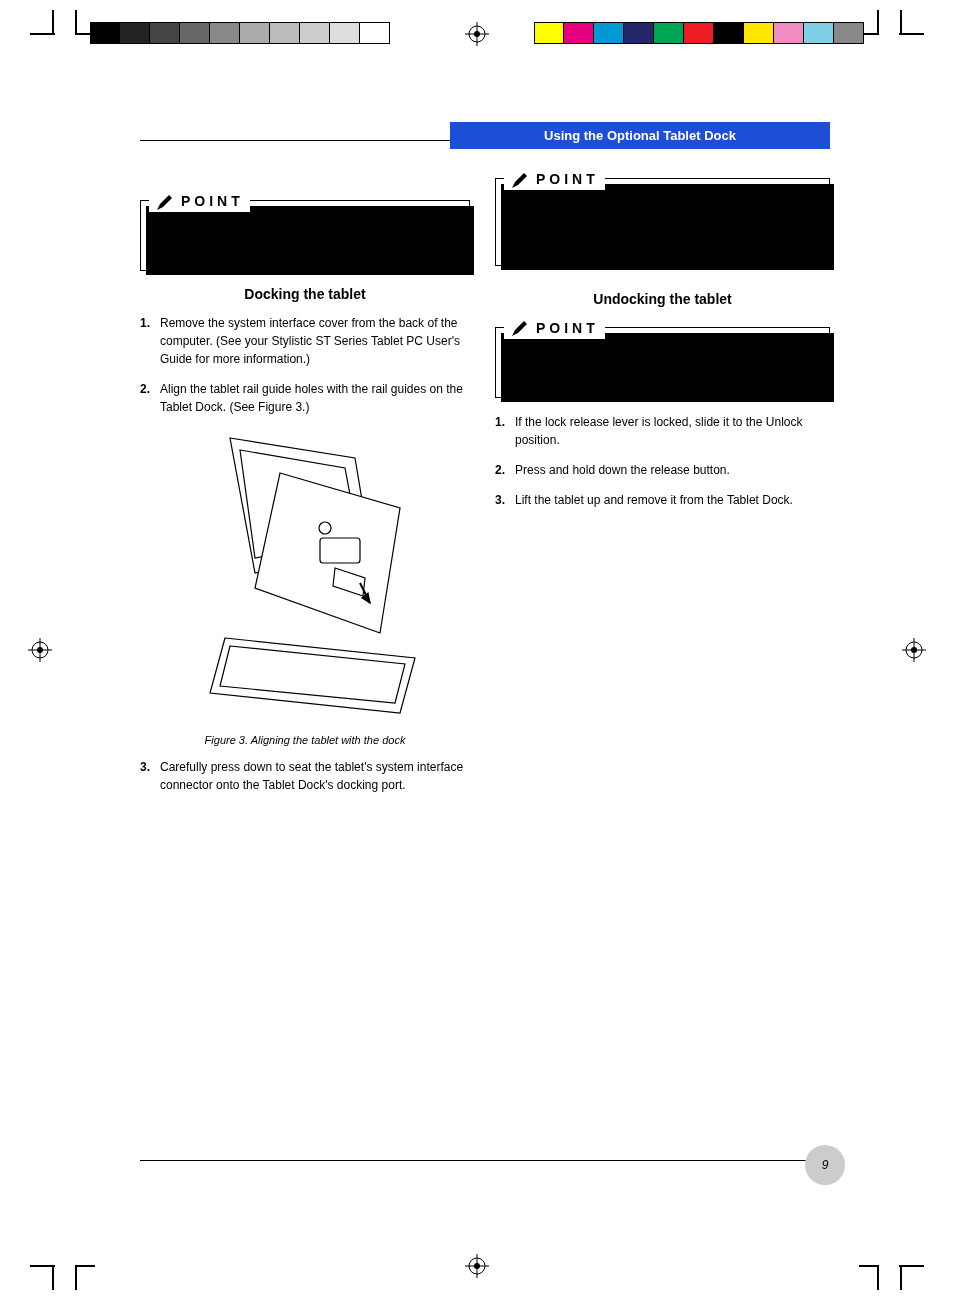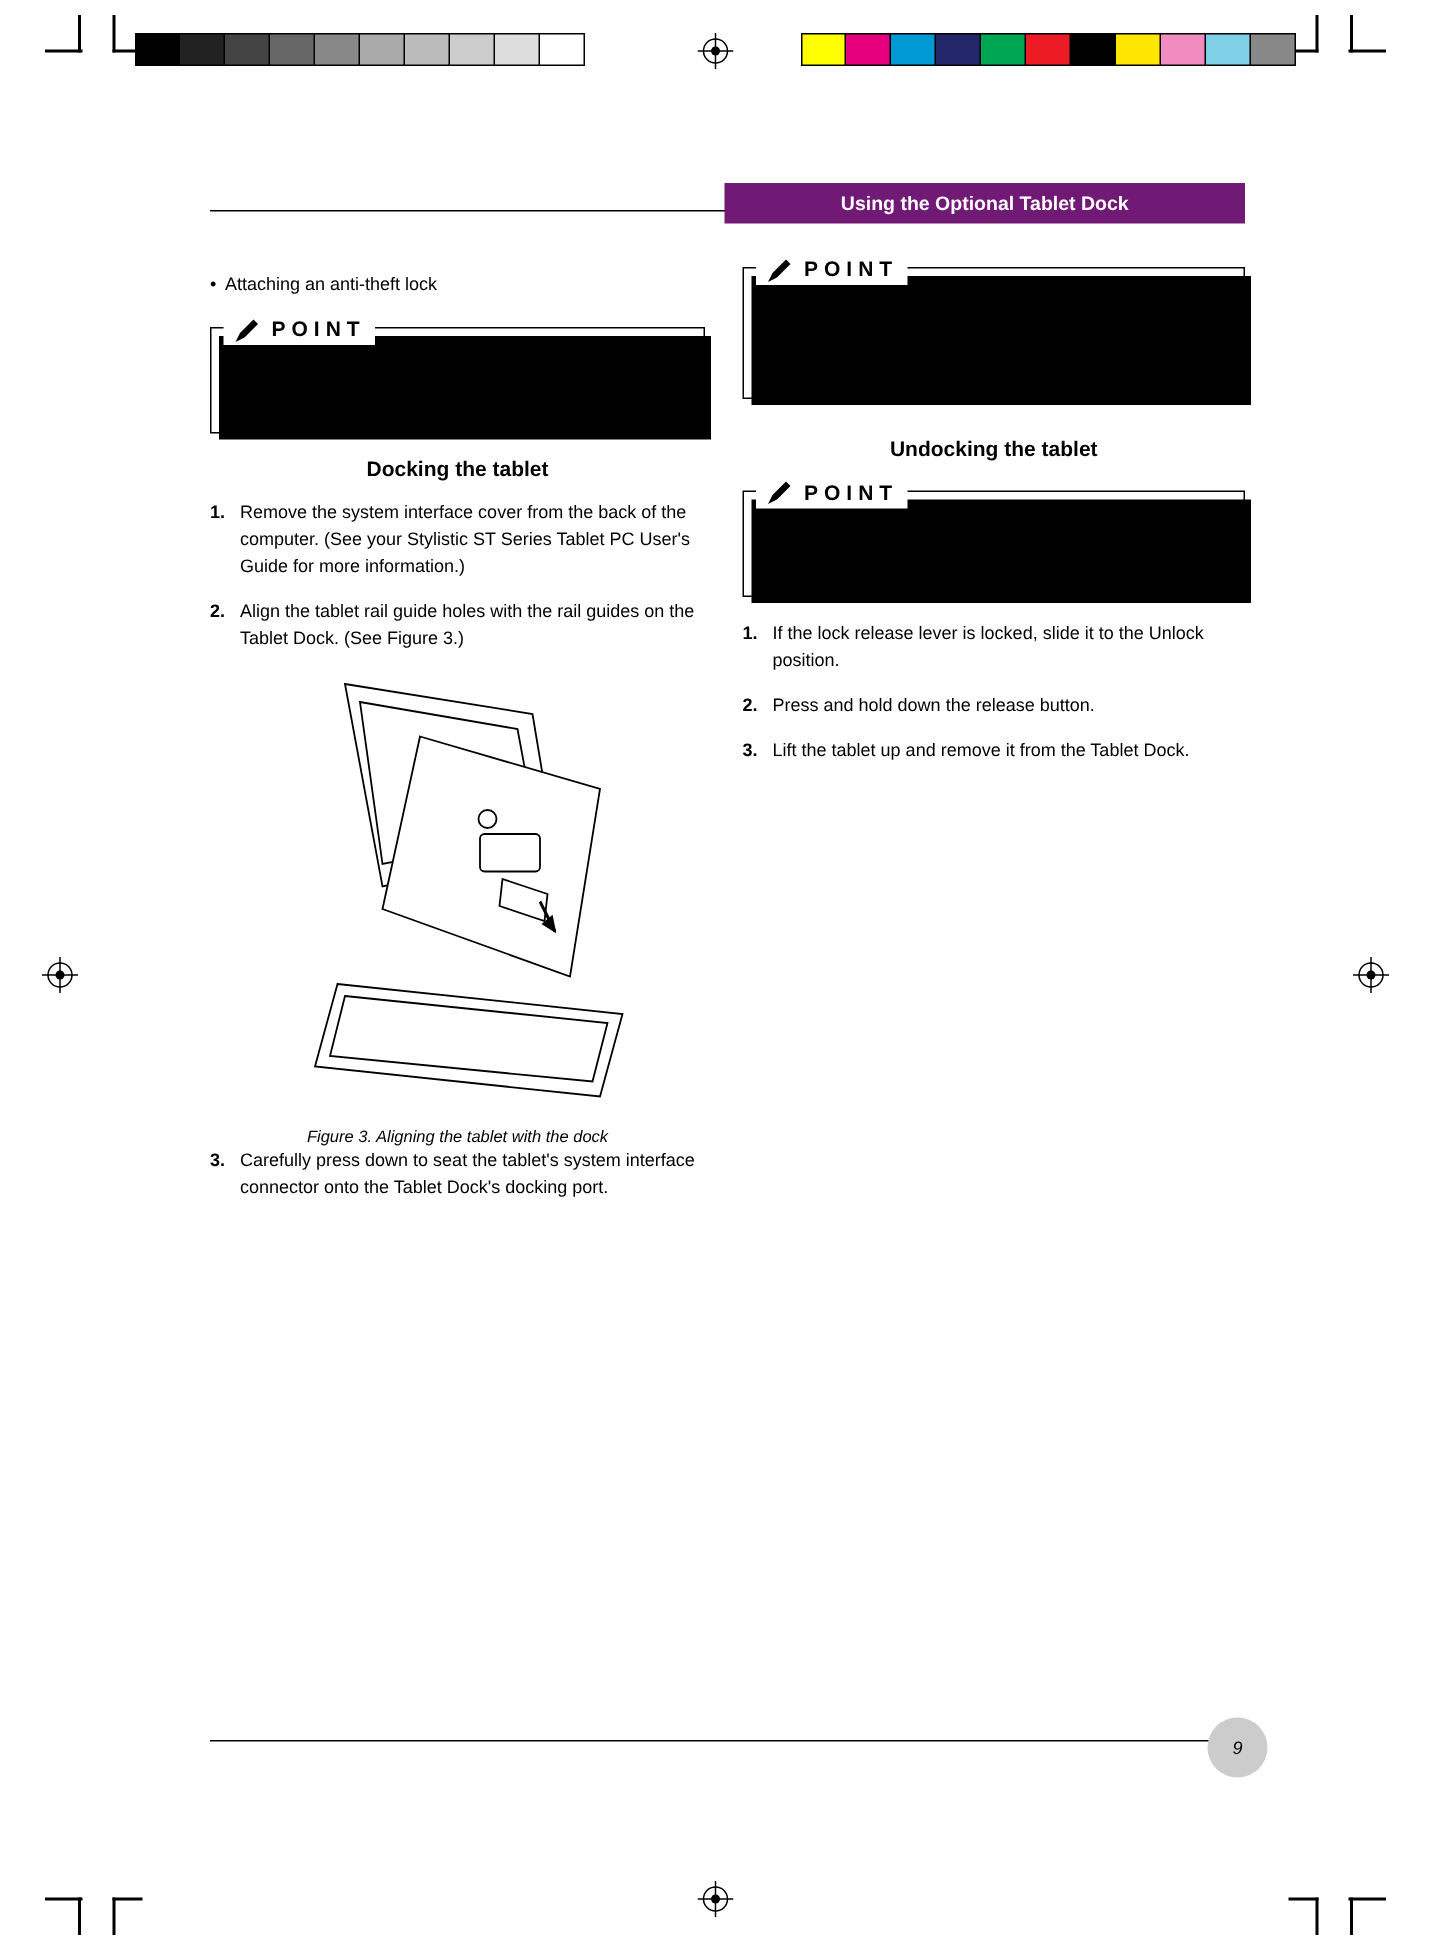--- a/index.html
+++ b/index.html
@@ -68,22 +68,22 @@
       top: 20px;
       left: 0;
       width: 100%;
       height: 1px;
       background: #000;
     }
     .header-title {
       position: absolute;
       top: 2px;
       right: 0;
-      width: 347px;
-      background: #701a75;
+      width: 380px;
+      background: #1d4ed8;
       color: #fff;
       font-size: 13px;
       font-weight: bold;
       padding: 6px 10px;
       text-align: center;
     }
     .footer-rule {
       position: absolute;
       top: 1040px;
       left: 0;
@@ -159,20 +159,21 @@
 
     .fig {
       width: 260px;
       height: 300px;
       margin: 10px 0 6px 30px;
     }
     .fig-caption {
       font-size: 11px;
       font-style: italic;
       text-align: center;
+      margin-bottom: 12px;
     }
 
   </style>
 </head>
 <body>
 
 <div class="crop-mark crop-tl-h"></div>
 <div class="crop-mark crop-tl-v"></div>
 <div class="crop-mark crop-tl-h2"></div>
 <div class="crop-mark crop-tl-v2"></div>
@@ -247,21 +248,20 @@
   <div style="background:#7fcfe6"></div>
     <div style="background:#888"></div>
 </div>
 
 <div class="page">
   <div class="header-rule"></div>
   <div class="header-title">Using the Optional Tablet Dock</div>
 
   <div class="col-left">
     <ul class="bullet-list">
-      <li>Attaching an anti-theft lock</li>
     </ul>
 
     <div class="point-box">
       <div class="point-header">
         <span class="pencil-icon">
           <svg viewBox="0 0 20 20">
               <path d="M2 18 L5 12 L14 3 L17 6 L8 15 L2 18 Z" fill="#000"></path>
             </svg>
         </span>
         <span class="lbl">POINT</span>

